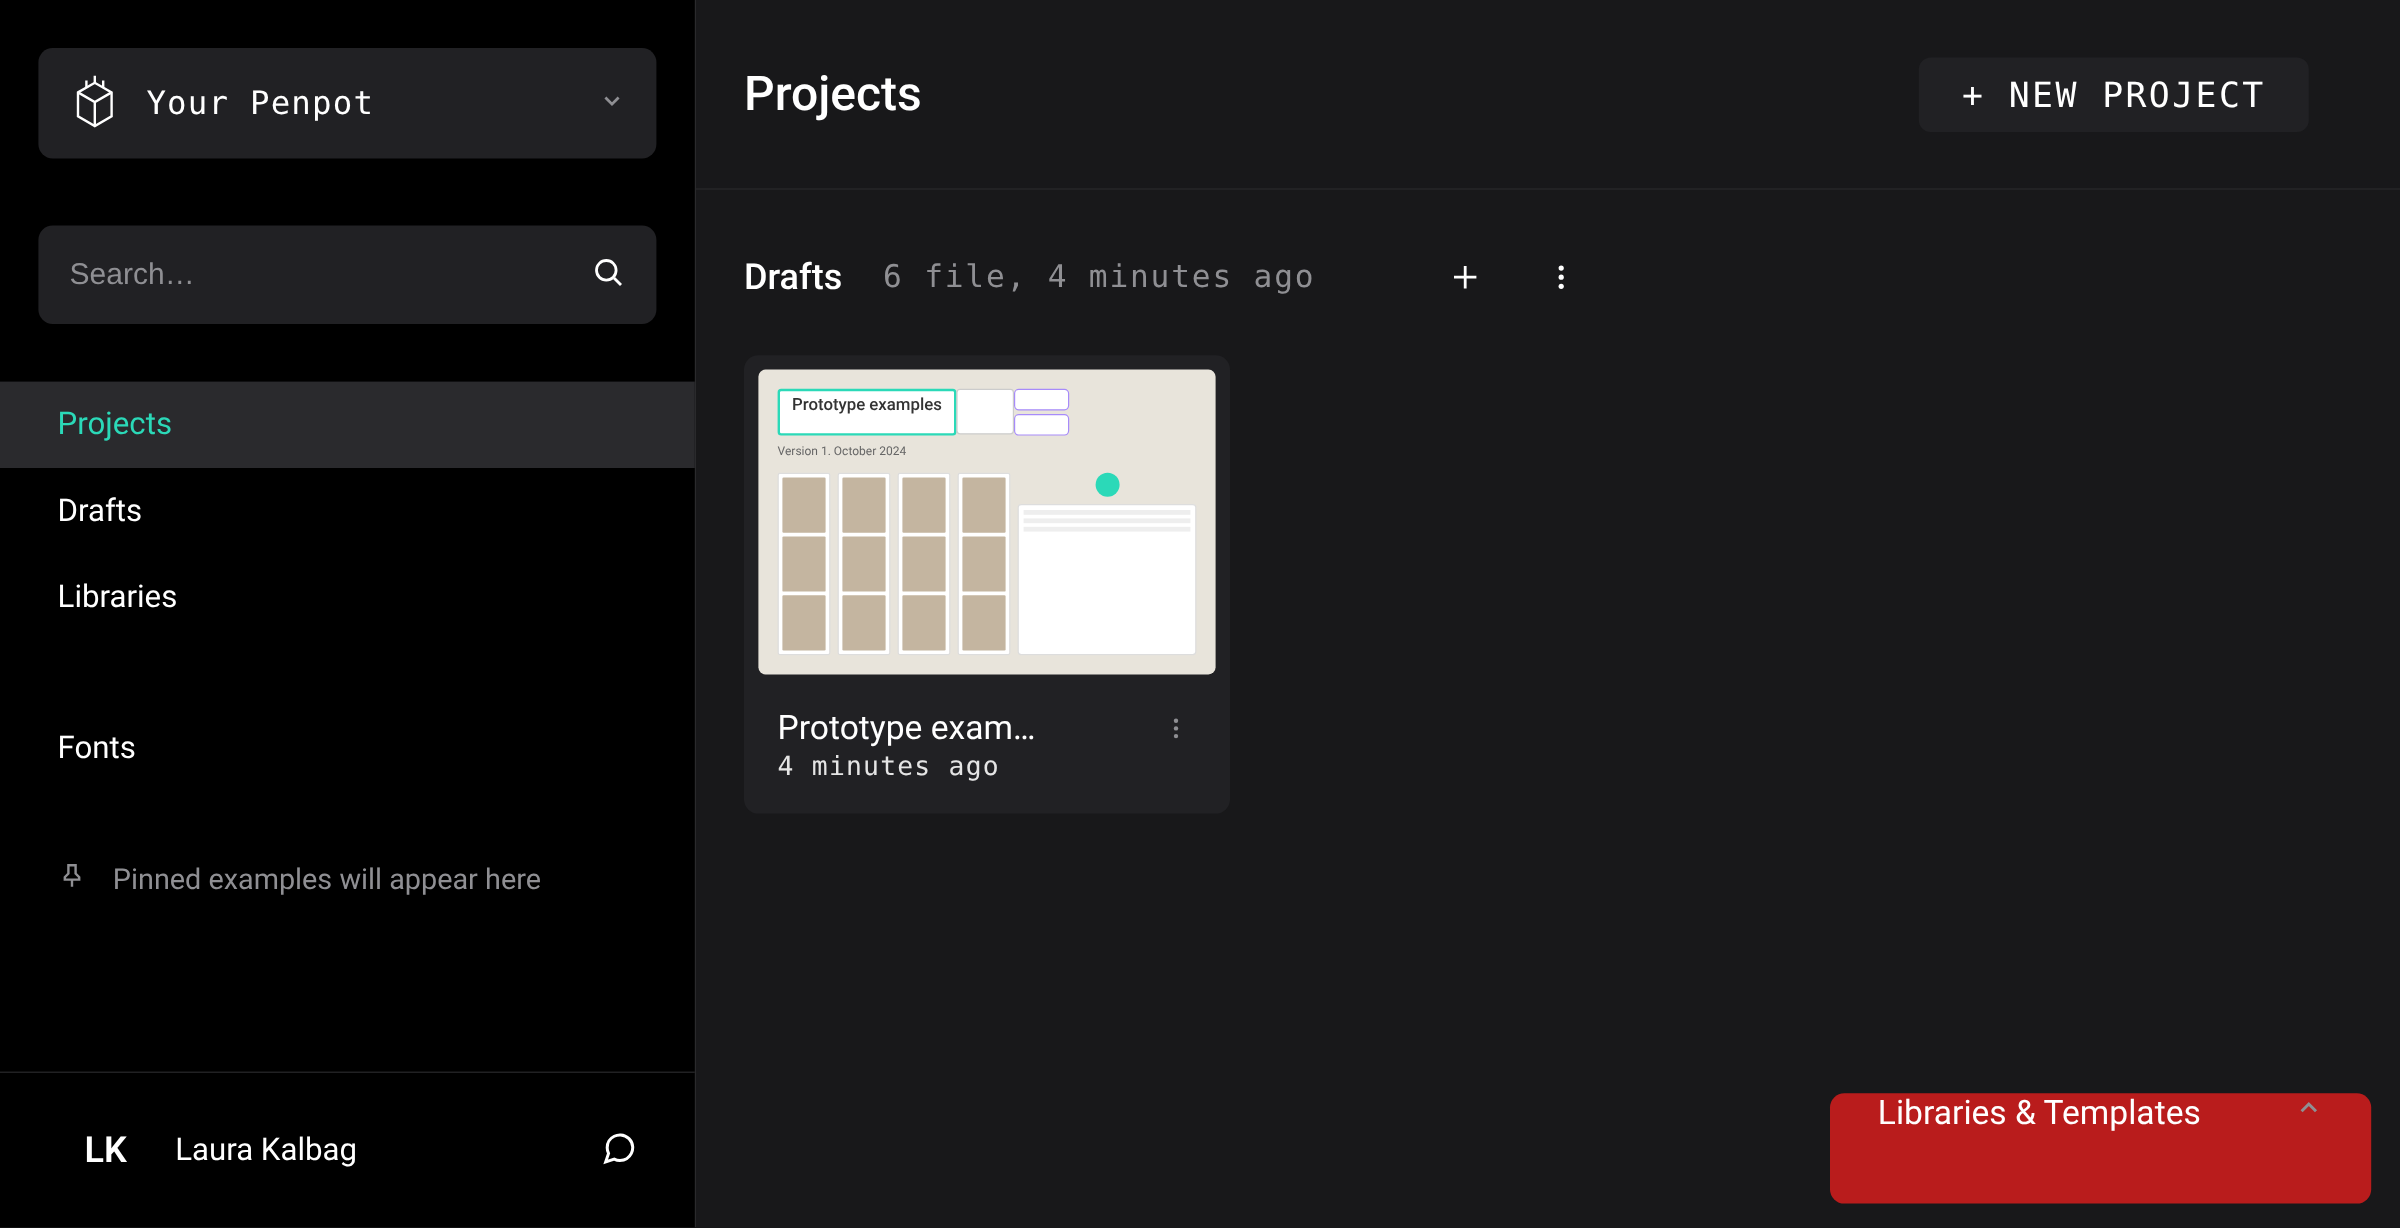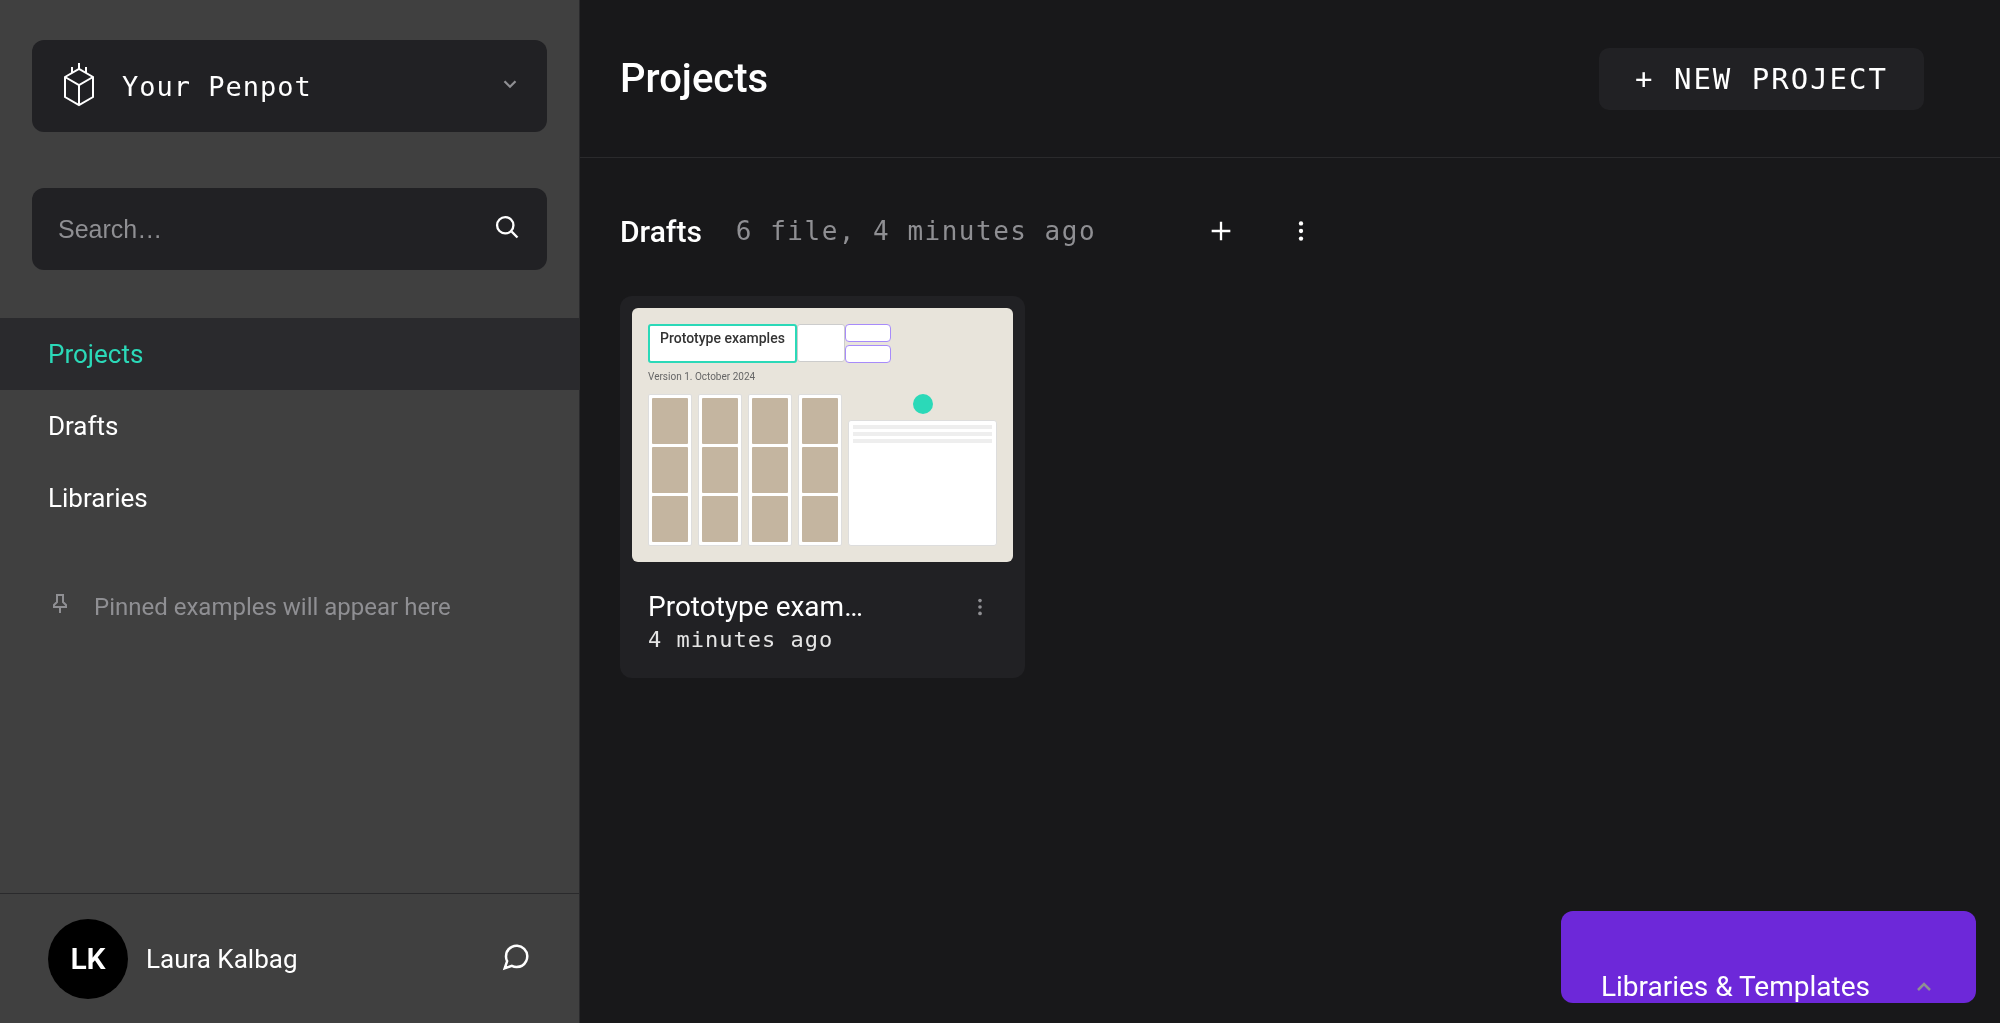--- a/index.html
+++ b/index.html
@@ -14,21 +14,21 @@
       width: 2000px;
       height: 1023px;
       overflow: hidden;
       display: flex;
     }
 
     
     .sidebar {
       width: 580px;
       height: 100%;
-      background: #404040;
+      background: #000000;
       border-right: 1px solid #2a2a2c;
       display: flex;
       flex-direction: column;
       position: relative;
     }
 
     .workspace-select {
       margin: 40px 32px 0 32px;
       height: 92px;
       background: #212124;
@@ -329,26 +329,27 @@
       color: #8f8f93;
       cursor: pointer;
       padding: 6px;
     }
 
     .libs-toggle {
       position: absolute;
       bottom: 20px;
       right: 24px;
       height: 92px;
-      background: #6d28d9;
+      background: #b91c1c;
       border-radius: 12px;
       display: flex;
-      align-items: flex-end;
+      align-items: flex-start;
       padding: 0 40px;
       cursor: pointer;
+      gap: 36px;
     }
     .libs-label {
       font-size: 28px;
       color: #ffffff;
       margin-right: 42px;
     }
     .libs-chevron {
       color: #8f8f93;
     }
   </style>
@@ -382,20 +383,23 @@
       </svg>
     </span>
   </div>
 
   <nav class="nav">
     <div class="nav-item active">Projects</div>
     <div class="nav-item">Drafts</div>
     <div class="nav-item">Libraries</div>
   </nav>
 
+  <div class="nav fonts-section">
+    <div class="nav-item">Fonts</div>
+  </div>
 
   <div class="pinned">
     <span class="pin-icon">
       <svg width="24" height="24" viewBox="0 0 24 24" fill="none" stroke="currentColor" stroke-width="2">
         <path d="M9 3 L15 3 L15 10 L18 13 L18 15 L6 15 L6 13 L9 10 Z M12 15 L12 21"></path>
       </svg>
     </span>
     <span>Pinned examples will appear here</span>
   </div>
 

